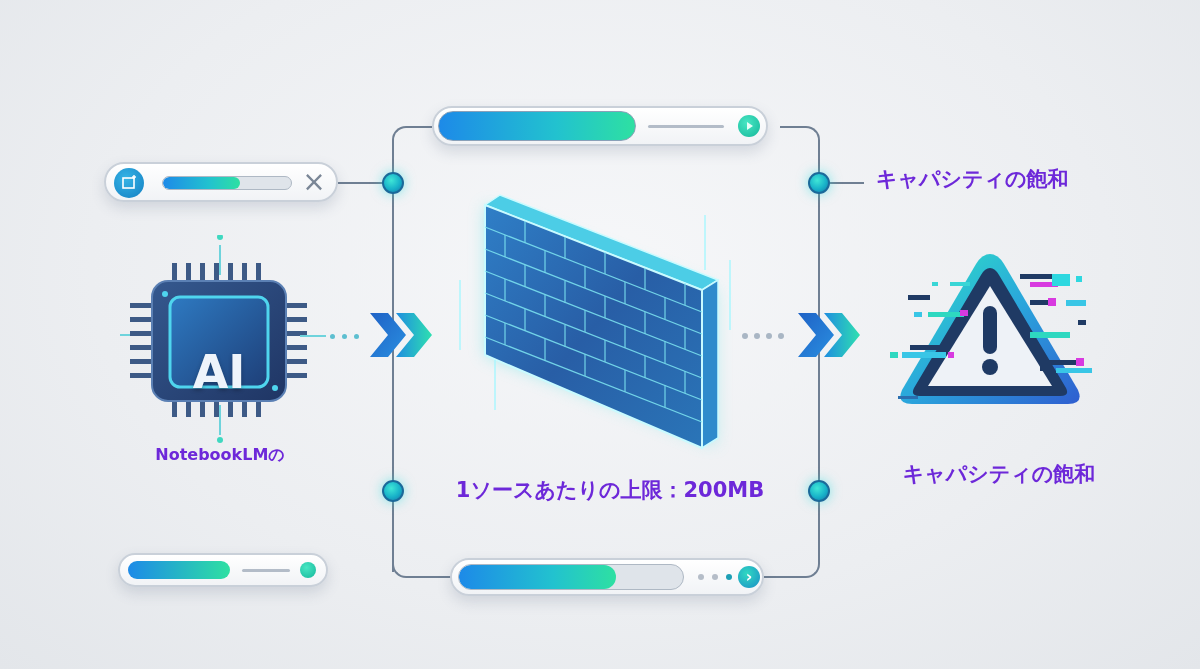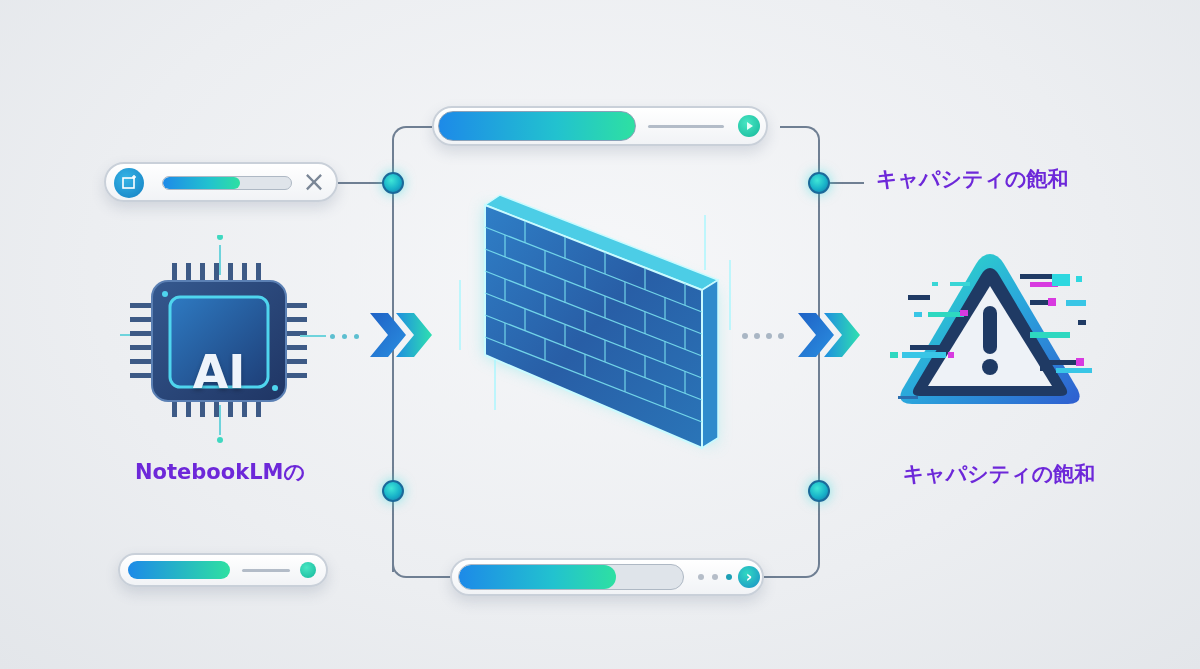--- a/index.html
+++ b/index.html
@@ -143,21 +143,21 @@
     <circle cx="155" cy="153" r="3" fill="#4fd5ee"></circle>
   </svg>
   <div class="abs" style="left:50px; top:82px; width:98px; text-align:center; font-size:46px; font-weight:bold; color:#eef4fb; font-family:'DejaVu Sans', sans-serif; text-shadow:0 2px 4px rgba(0,0,0,0.3);margin-top:28px;">AI</div>
 </div>
 
 <div class="dot-small" style="left:330px; top:334px;"></div>
 <div class="dot-small" style="left:342px; top:334px;"></div>
 <div class="dot-small" style="left:354px; top:334px;"></div>
 <div class="abs" style="left:300px; top:335px; width:26px; height:2px; background:#6ed3dc;"></div>
 
-<div class="label" style="left:95px; top:458px; width:250px; font-size:21px;">
+<div class="label" style="left:95px; top:444px; width:250px; font-size:16px;">
   <div>NotebookLMの</div>
 </div>
 
 <div class="pill" style="left:118px; top:553px; width:210px; height:34px;">
   <div class="abs" style="left:8px; top:6px; width:102px; height:18px; border-radius:10px; background:linear-gradient(90deg,#1d8ae8,#2ee0a2);"></div>
   <div class="dash-line" style="left:122px; top:14px; width:48px;"></div>
   <div class="teal-dot" style="left:180px; top:7px; width:16px; height:16px;"></div>
 </div>
 
 <div class="abs" style="left:368px; top:310px; width:70px; height:50px;">
@@ -263,20 +263,21 @@
     <g stroke="#a8f7ff" stroke-width="2" opacity="0.7">
       <line x1="20" y1="100" x2="20" y2="170"></line>
       <line x1="55" y1="180" x2="55" y2="230"></line>
       <line x1="265" y1="35" x2="265" y2="90"></line>
       <line x1="290" y1="80" x2="290" y2="150"></line>
     </g>
   </svg>
 </div>
 
 <div class="label" style="left:420px; top:476px; width:380px; font-size:21px;">
+  <div>1ソースあたりの上限：200MB</div>
 </div>
 
 <div class="pill" style="left:450px; top:558px; width:314px; height:38px;">
   <div class="track" style="left:6px; top:4px; width:226px; height:26px; border-radius:14px;">
     <div class="fill" style="width:70%; border-radius:14px;"></div>
   </div>
   <div class="tiny-dot" style="left:246px; top:14px;"></div>
   <div class="tiny-dot" style="left:260px; top:14px;"></div>
   <div class="tiny-dot" style="left:274px; top:14px; background:#1d9fb5;"></div>
   <div class="teal-dot" style="left:286px; top:6px; width:22px; height:22px; background:radial-gradient(circle at 40% 35%, #30d9c2, #1a8ec6); color:#fff; font-size:16px; line-height:21px; text-align:center; font-weight:bold;">›</div>

